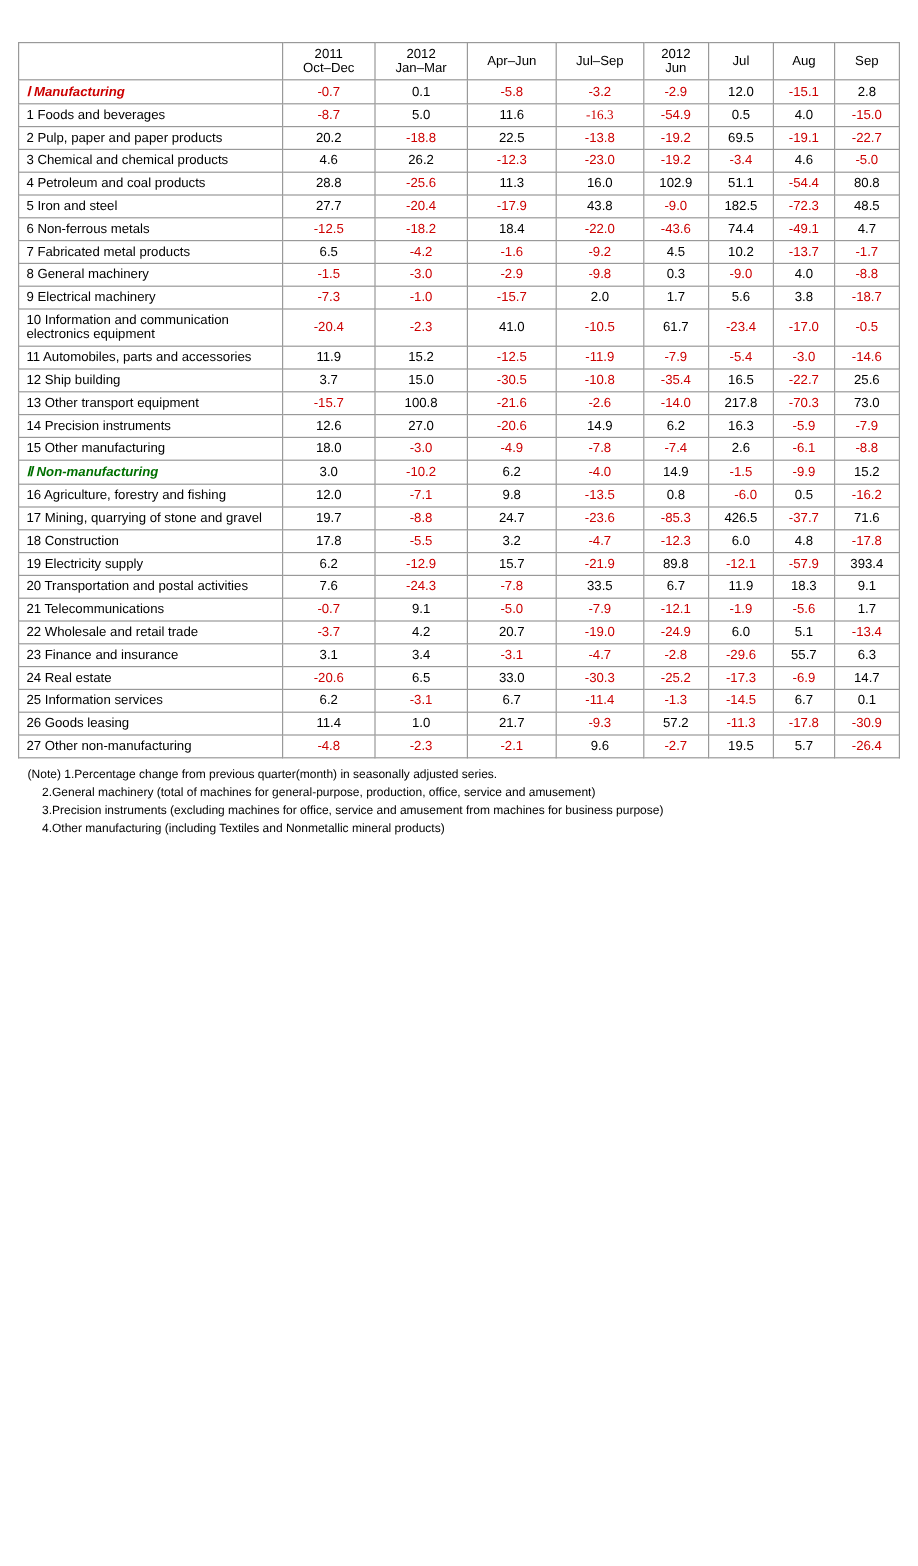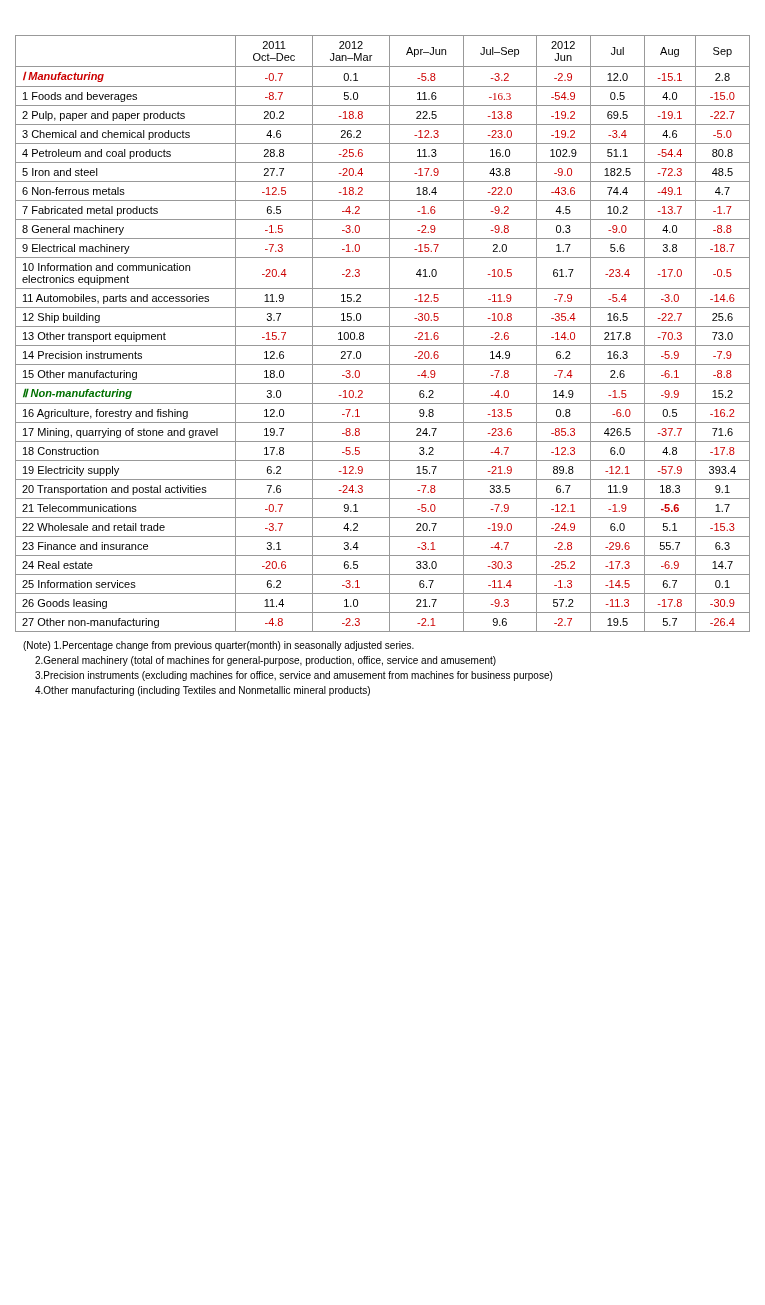--- a/index.html
+++ b/index.html
@@ -335,33 +335,33 @@
         <td>9.1</td>
       </tr>
       <tr>
         <td class="label-cell">21  Telecommunications</td>
         <td style="color: rgb(204, 0, 0);">-0.7</td>
         <td>9.1</td>
         <td style="color: rgb(204, 0, 0);">-5.0</td>
         <td style="color: rgb(204, 0, 0);">-7.9</td>
         <td style="color: rgb(204, 0, 0);">-12.1</td>
         <td style="color: rgb(204, 0, 0);">-1.9</td>
-        <td style="color: rgb(204, 0, 0); font-weight: bold;">-5.6</td>
+        <td style="color: rgb(204, 0, 0);">-5.6</td>
         <td>1.7</td>
       </tr>
       <tr>
         <td class="label-cell">22  Wholesale and retail trade</td>
         <td style="color: rgb(204, 0, 0);">-3.7</td>
         <td>4.2</td>
         <td>20.7</td>
         <td style="color: rgb(204, 0, 0);">-19.0</td>
         <td style="color: rgb(204, 0, 0);">-24.9</td>
         <td>6.0</td>
         <td>5.1</td>
-        <td style="color: rgb(204, 0, 0);">-15.3</td>
+        <td style="color: rgb(204, 0, 0);">-13.4</td>
       </tr>
       <tr>
         <td class="label-cell">23  Finance and insurance</td>
         <td>3.1</td>
         <td>3.4</td>
         <td style="color: rgb(204, 0, 0);">-3.1</td>
         <td style="color: rgb(204, 0, 0);">-4.7</td>
         <td style="color: rgb(204, 0, 0);">-2.8</td>
         <td style="color: rgb(204, 0, 0);">-29.6</td>
         <td>55.7</td>

